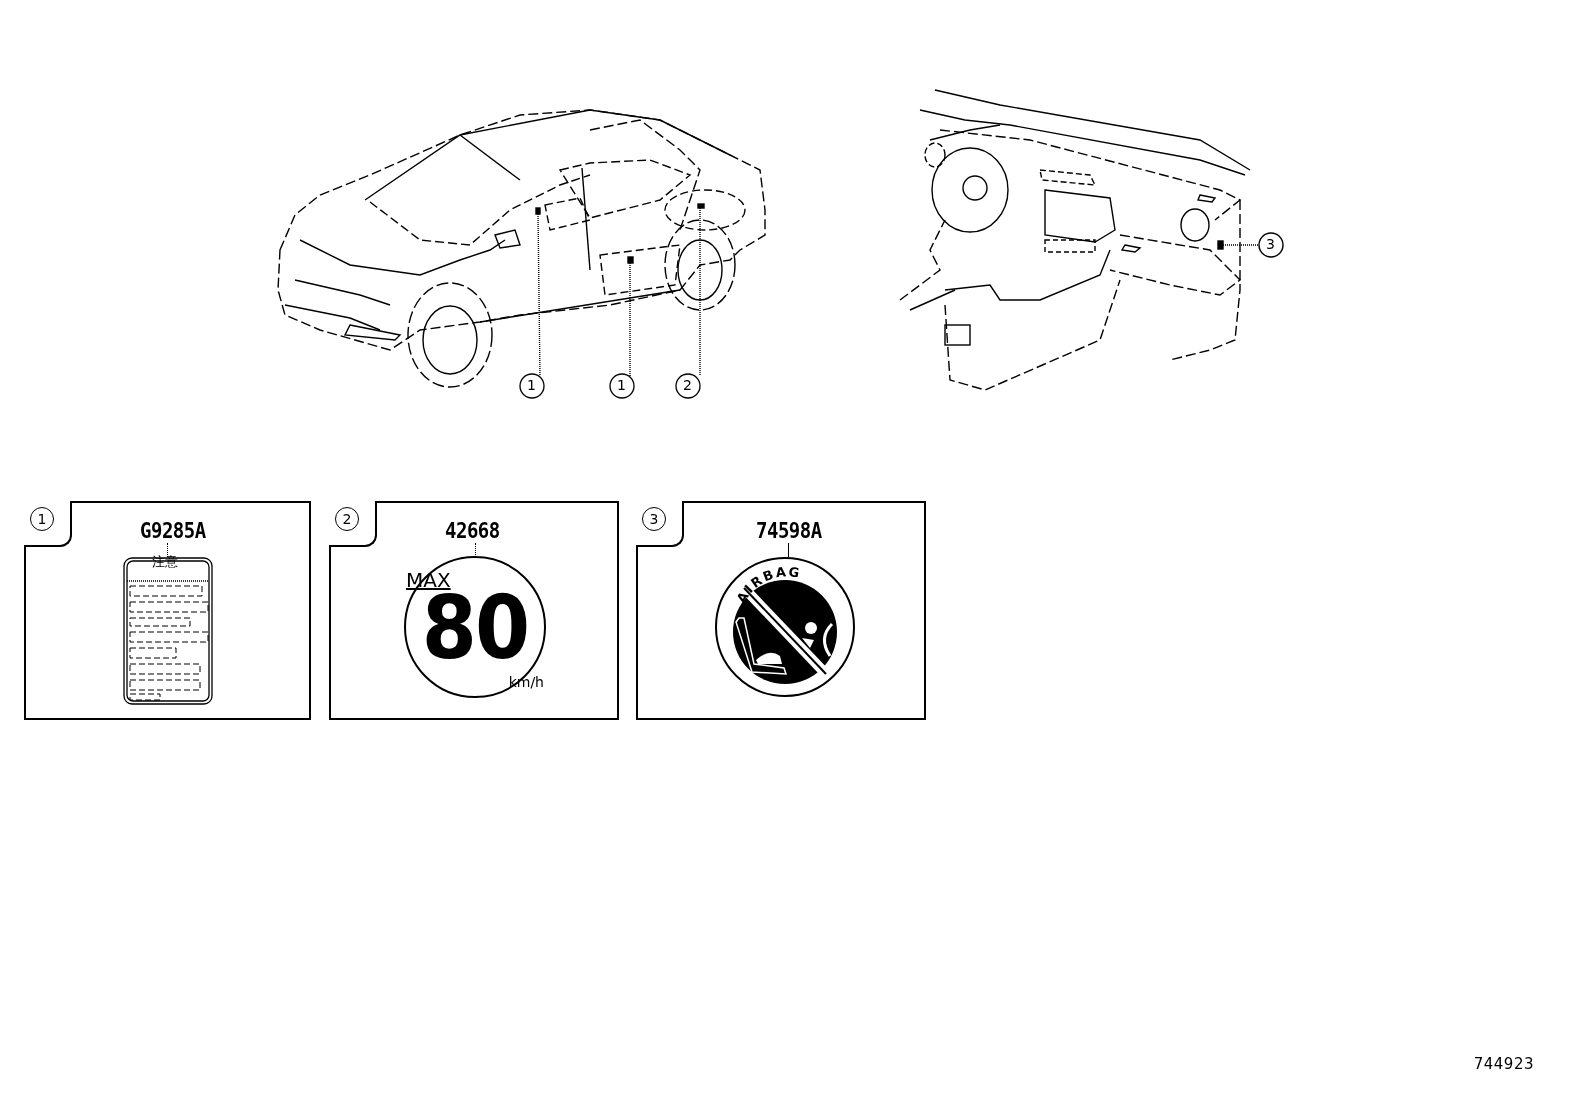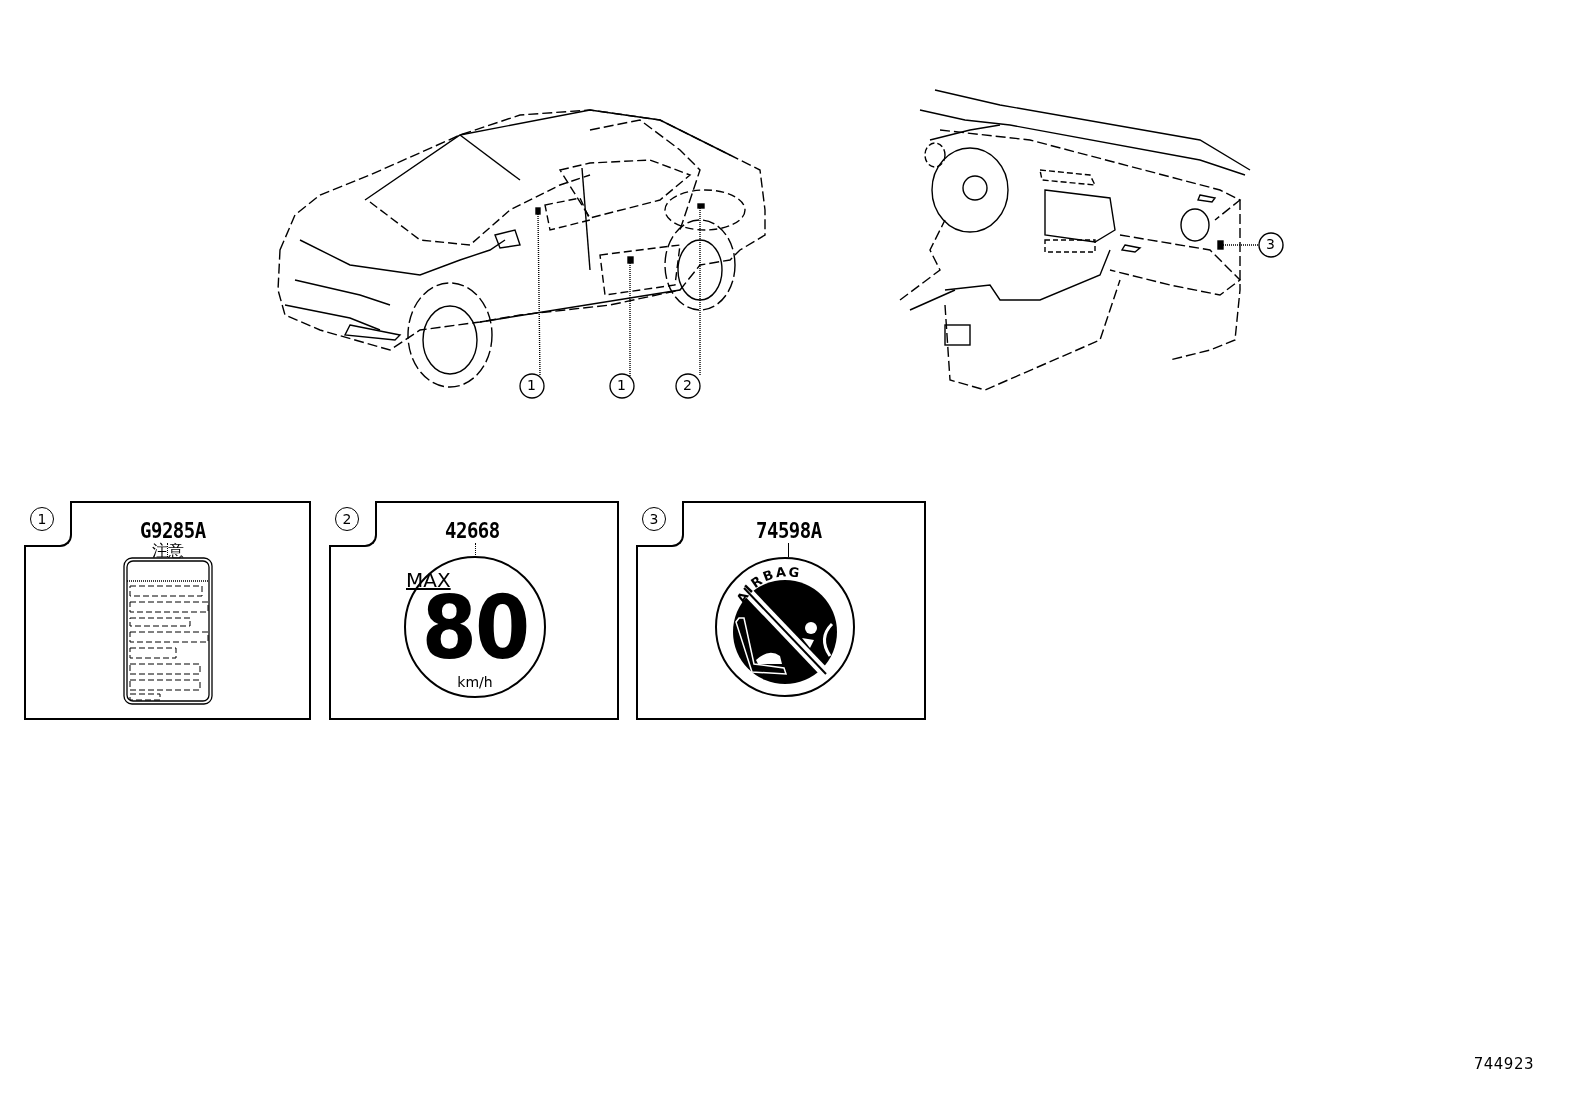--- a/index.html
+++ b/index.html
@@ -117,33 +117,33 @@
       <rect x="8" y="30" width="72" height="10"></rect>
       <rect x="8" y="46" width="78" height="10"></rect>
       <rect x="8" y="62" width="60" height="8"></rect>
       <rect x="8" y="76" width="78" height="10"></rect>
       <rect x="8" y="92" width="46" height="10"></rect>
       <rect x="8" y="108" width="70" height="10"></rect>
       <rect x="8" y="124" width="70" height="10"></rect>
       <rect x="8" y="138" width="30" height="6"></rect>
     </g>
   </svg>
-  <div style="position:absolute;left:126px;top:38px;font-size:16px;">注意</div>
+  <div style="position:absolute;left:126px;top:50px;font-size:13px;">注意</div>
 </div>
 
 <div class="panel" style="left:329px;top:501px;width:290px;height:219px;">
   <div class="panel-tab">
     <div class="panel-num">2</div>
   </div>
   <div class="part-no" style="left:114px;">42668</div>
   <div style="position:absolute;left:144px;top:40px;width:0;height:14px;border-left:1px dotted #000;"></div>
   <div style="position:absolute;left:73px;top:53px;width:142px;height:142px;border:2px solid #000;border-radius:50%;box-sizing:border-box;">
     <div style="position:absolute;top:10px;width:100%;text-align:left;font-size:20px;text-decoration:underline;">MAX</div>
     <div style="position:absolute;top:18px;width:100%;text-align:center;font-size:88px;font-weight:bold;letter-spacing:-2px;transform:scaleX(0.9);">80</div>
-    <div style="position:absolute;bottom:6px;width:100%;text-align:center;font-size:14px;">km/h</div>
+    <div style="position:absolute;bottom:6px;width:100%;text-align:right;font-size:14px;">km/h</div>
   </div>
 </div>
 
 <div class="panel" style="left:636px;top:501px;width:290px;height:219px;">
   <div class="panel-tab">
     <div class="panel-num">3</div>
   </div>
   <div class="part-no" style="left:118px;">74598A</div>
   <div style="position:absolute;left:150px;top:40px;width:0;height:14px;border-left:1.3px solid #000;"></div>
   <svg style="left:76px;top:53px" width="142" height="142" viewBox="0 0 142 142">

